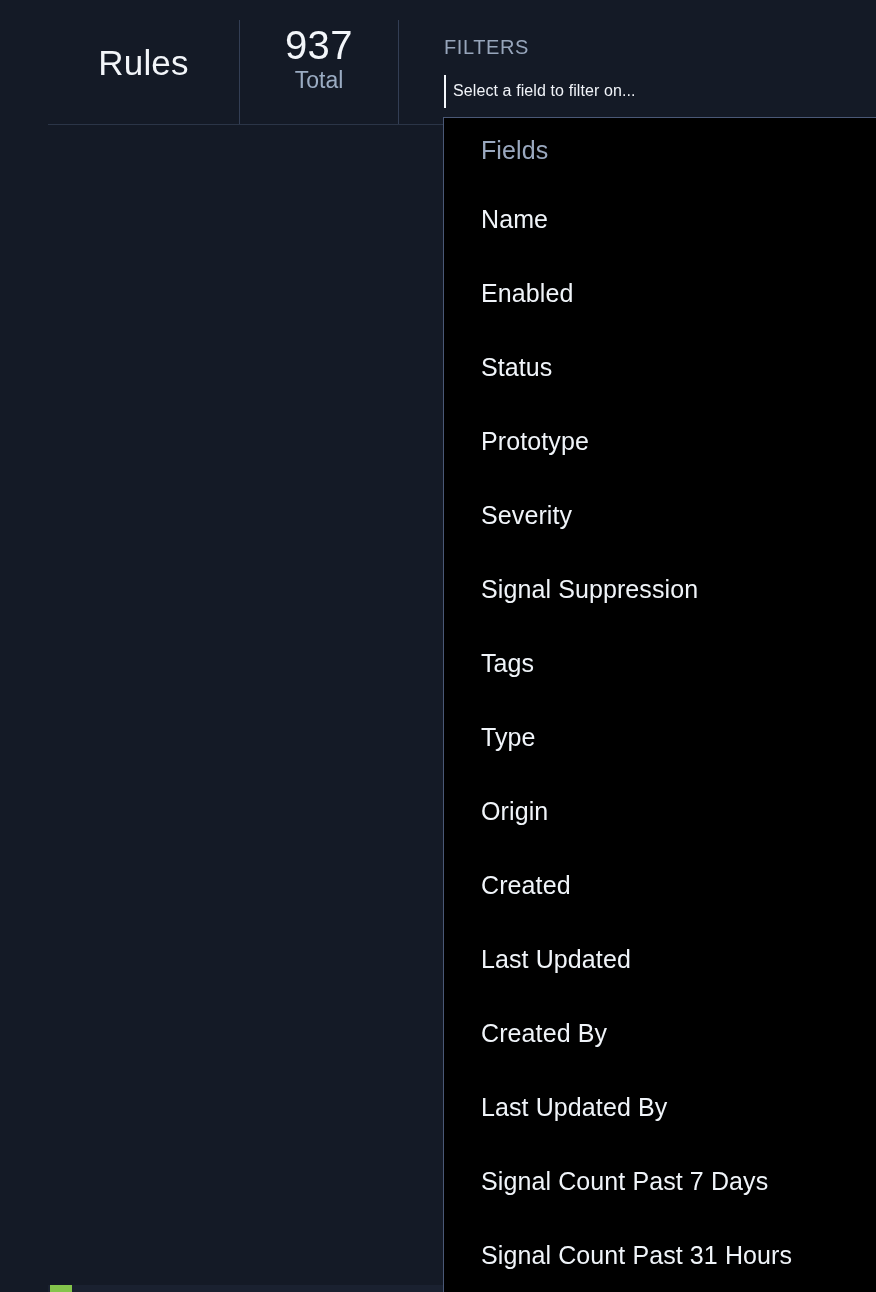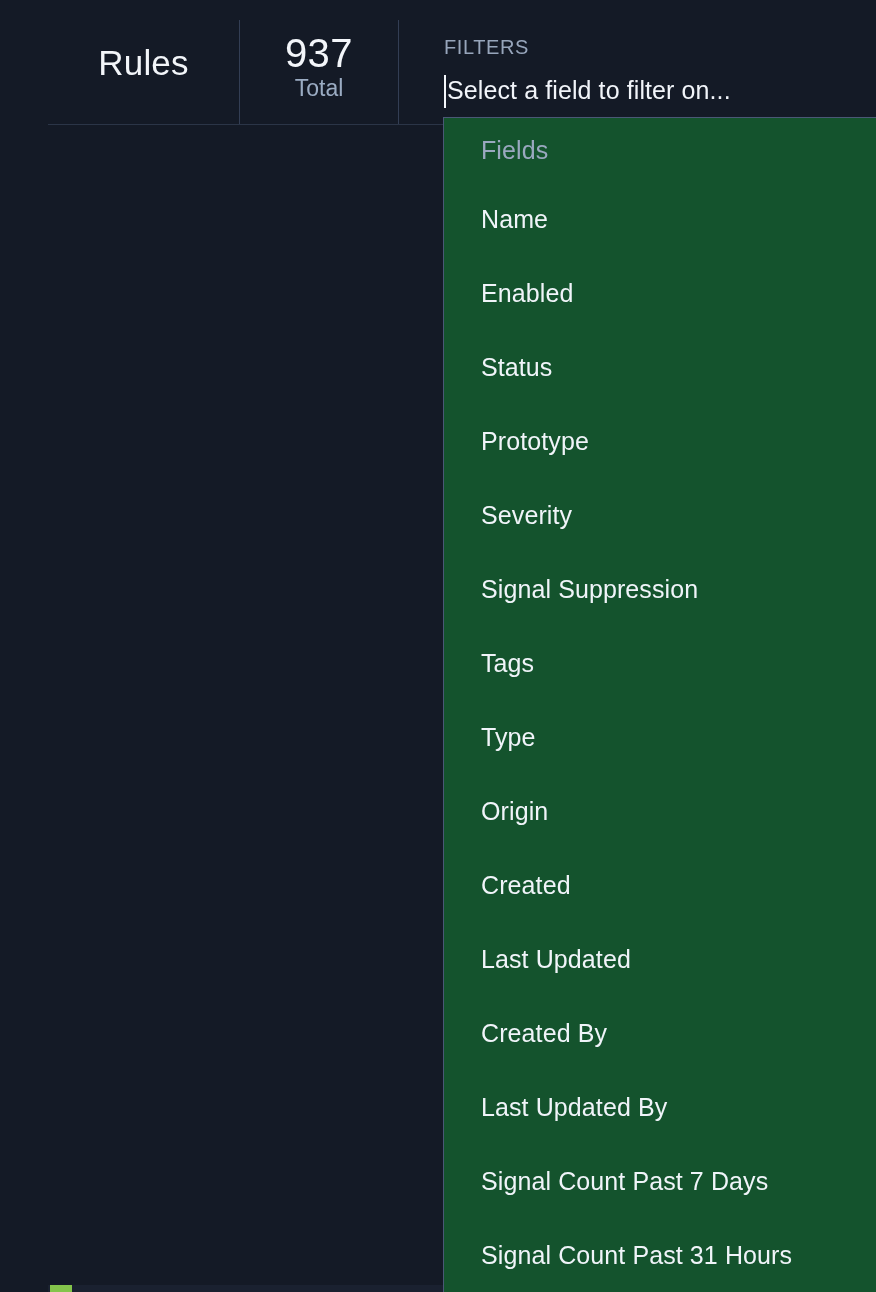--- a/index.html
+++ b/index.html
@@ -65,21 +65,21 @@
     font-size: 35px;
     font-weight: 400;
     color: #f2f5f9;
     letter-spacing: 0.2px;
     line-height: 1;
   }
 
   
   .metric-cell {
     position: absolute;
-    left: 240px; top: 8px;
+    left: 240px; top: 0;
     width: 158px; height: 124px;
     display: flex;
     flex-direction: column;
     align-items: center;
     justify-content: center;
     padding-bottom: 6px;
   }
   .metric-value {
     font-size: 40px;
     font-weight: 400;
@@ -117,26 +117,26 @@
     align-items: center;
   }
   .caret {
     position: absolute;
     left: 0; top: 1px;
     width: 2px;
     height: 33px;
     background: #f4f7fb;
   }
   .filters-placeholder {
-    font-size: 25px;
+    font-size: 16px;
     font-weight: 400;
     color: #f1f4f9;
     line-height: 1.1;
     letter-spacing: 0.1px;
-    padding-left: 3px;
+    padding-left: 9px;
   }
 
   
   .content-area {
     position: absolute;
     left: 0; top: 125px;
     width: 443px;
     height: 1167px;
     background: #141a26;
   }
@@ -164,21 +164,21 @@
     background: #84c44b;
   }
 
   
   .dropdown {
     position: absolute;
     left: 443px;
     top: 117px;
     width: 433px;
     height: 1175px;
-    background: #14532d;
+    background: #000000;
     border-left: 1px solid #4a5876;
     border-top: 1px solid #4a5876;
     overflow: hidden;
   }
 
   .dropdown-list {
     list-style: none;
     padding: 0;
     margin: 0;
   }

